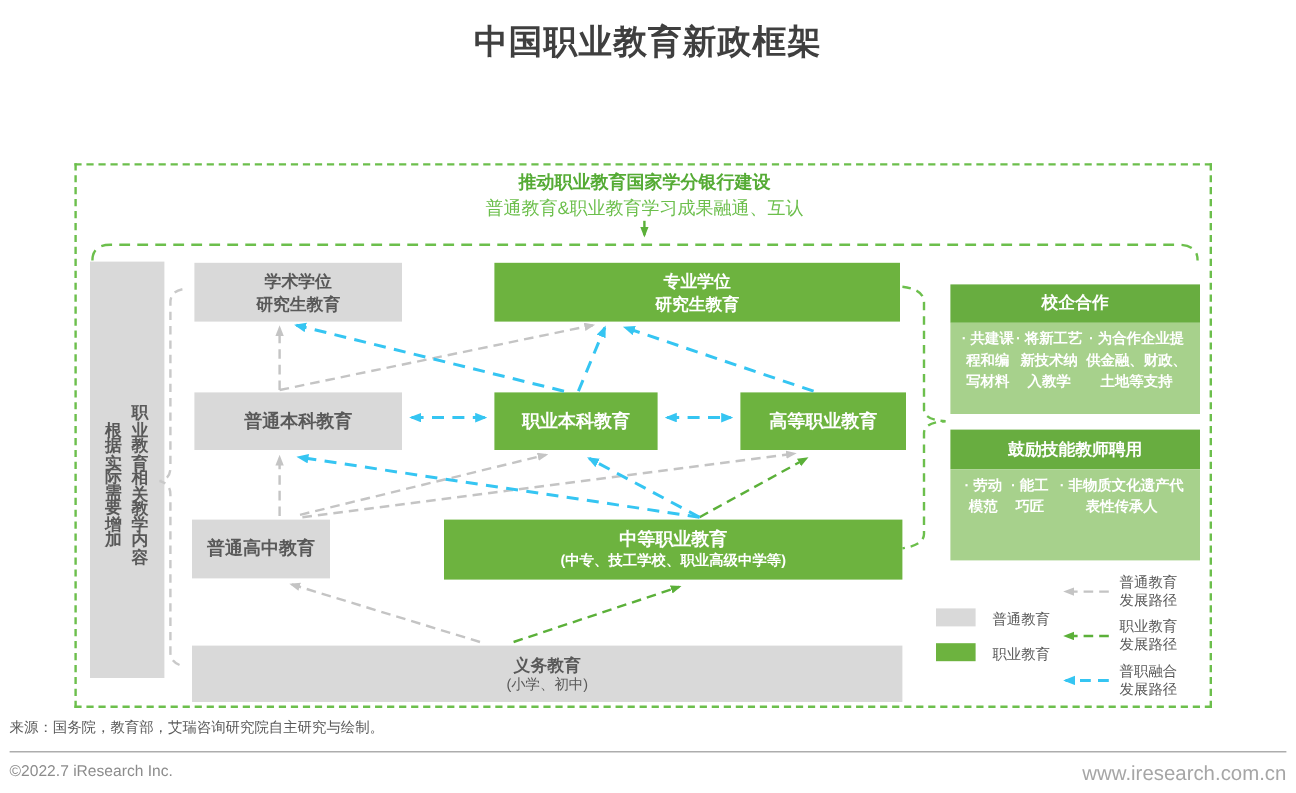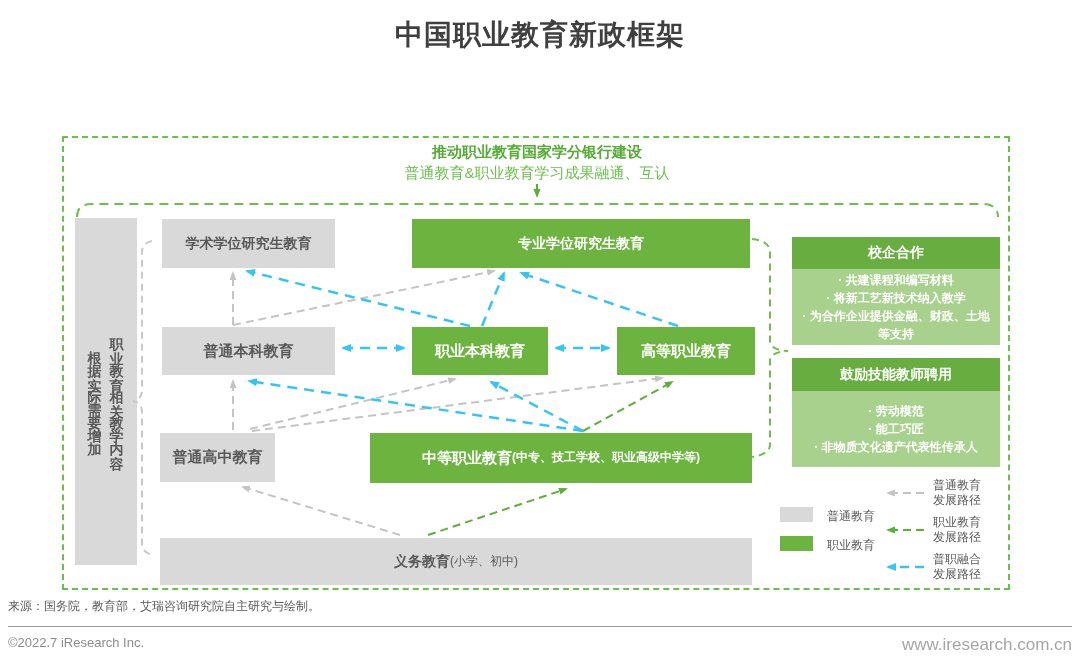--- a/index.html
+++ b/index.html
@@ -6,36 +6,36 @@
   body{font-family:"Liberation Sans","DejaVu Sans",sans-serif;}
   .canvas{position:relative;width:1080px;height:661px;background:#fff;overflow:hidden;}
   .title{position:absolute;left:0;top:16px;width:1080px;text-align:center;
          font-size:28px;font-weight:bold;color:#3f3f3f;letter-spacing:1px;}
   .outer-frame{position:absolute;left:62px;top:136px;width:948px;height:454px;
          border:2px dashed #6cbf4c;box-sizing:border-box;}
   .banner1{position:absolute;left:62px;top:143px;width:950px;text-align:center;
          font-size:15px;font-weight:bold;color:#55ab35;}
   .banner2{position:absolute;left:62px;top:164px;width:950px;text-align:center;
          font-size:15px;color:#6cbf4c;}
-  .box{position:absolute;display:flex;flex-direction:row;justify-content:center;
+  .box{position:absolute;display:flex;flex-direction:column;justify-content:center;
        align-items:center;text-align:center;box-sizing:border-box;}
   .gray{background:#d9d9d9;color:#595959;}
   .green{background:#6db33f;color:#fff;}
   .box .l1{font-size:14px;font-weight:bold;line-height:1.3;}
   .box .l2{font-size:12px;font-weight:bold;line-height:1.3;}
   .big1{font-size:15px;font-weight:bold;}
   .left-note{position:absolute;left:75px;top:218px;width:62px;height:347px;background:#d9d9d9;
        display:flex;flex-direction:row;justify-content:center;align-items:center;gap:4px;}
   .left-note span{writing-mode:vertical-rl;letter-spacing:13px;font-size:14px;
        font-weight:bold;color:#595959;}
   .panel{position:absolute;left:792px;width:208px;}
   .panel .ph{background:#68ad40;color:#fff;font-size:14px;font-weight:bold;text-align:center;
        display:flex;align-items:center;justify-content:center;}
   .panel .pb{background:#a7d18c;color:#fff;font-size:12px;font-weight:bold;text-align:center;
-       display:flex;flex-direction:column;justify-content:center;padding:4px 8px;box-sizing:border-box;}
+       display:flex;flex-direction:row;justify-content:center;padding:4px 8px;box-sizing:border-box;}
   .panel .pb div{line-height:18px;}
   .panel .pb div::before{content:"·  ";font-weight:bold;}
   .legend-swatch{position:absolute;width:33px;height:15px;}
   .legend-label{position:absolute;font-size:12px;color:#595959;}
   .legend-path-label{position:absolute;font-size:12px;color:#595959;line-height:15px;text-align:left;}
   .src{position:absolute;left:8px;top:598px;font-size:12px;color:#595959;}
   .footer-line{position:absolute;left:8px;top:626px;width:1064px;border-top:1px solid #9a9a9a;}
   .foot-left{position:absolute;left:8px;top:635px;font-size:13px;color:#8c8c8c;}
   .foot-right{position:absolute;right:8px;top:635px;font-size:17px;color:#a6a6a6;}
   svg.overlay{position:absolute;left:0;top:0;pointer-events:none;}

